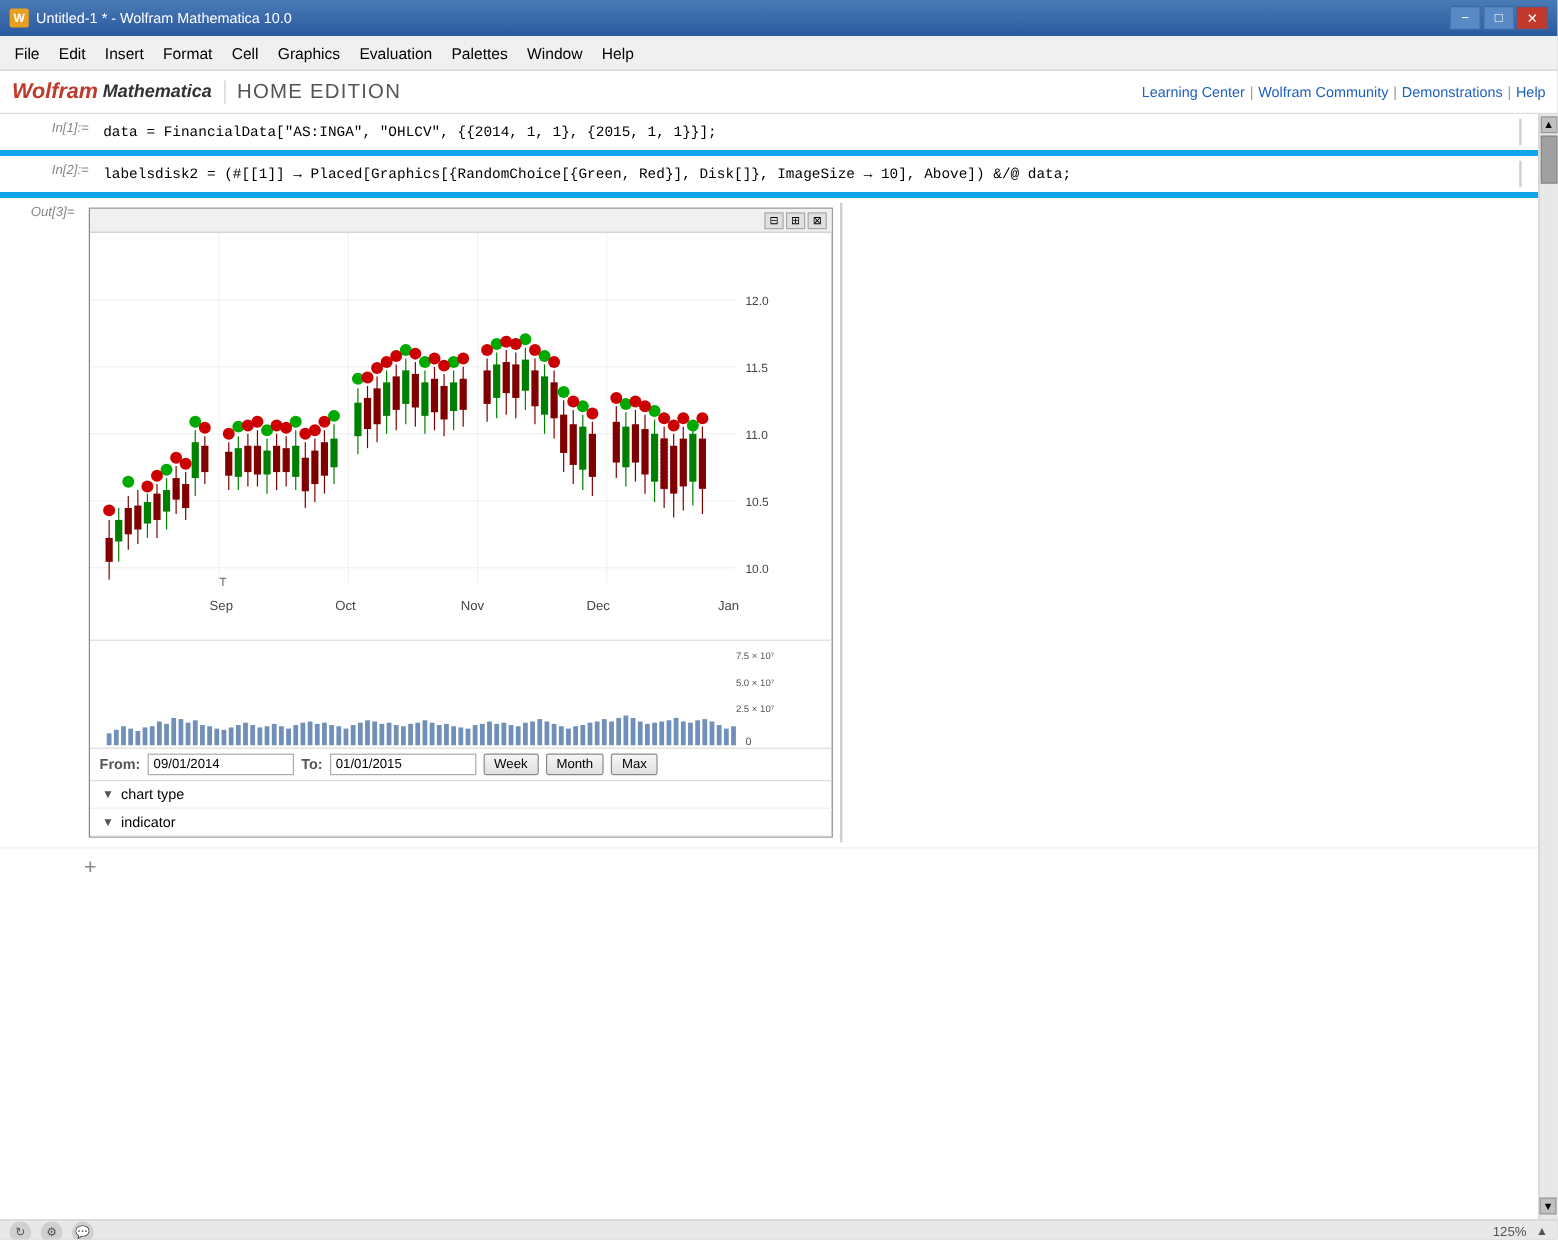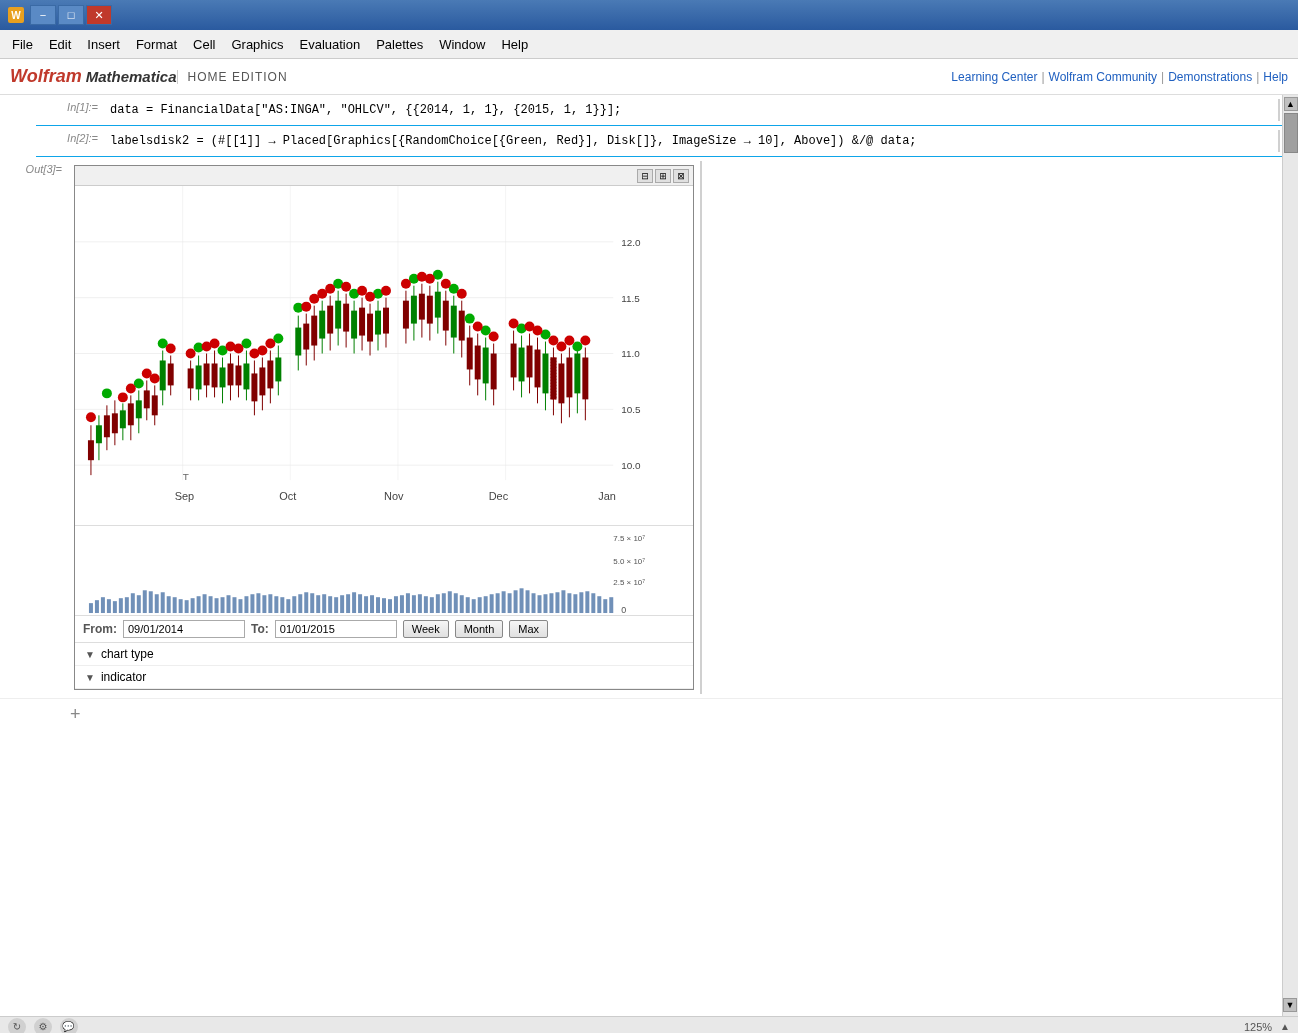--- a/index.html
+++ b/index.html
@@ -81,24 +81,24 @@
       font-weight: bold;
       font-style: italic;
     }
     .wolfram-logo .math-text {
       color: #333;
       font-size: 15px;
       font-weight: bold;
       font-style: italic;
     }
     .home-edition {
-      font-size: 12px;
+      font-size: 17px;
       color: #555;
       border-left: 1px solid #ccc;
-      margin-left: 0;
+      margin-left: 10px;
       padding-left: 10px;
       letter-spacing: 1px;
     }
     .logo-links {
       margin-left: auto;
       display: flex;
       align-items: center;
       gap: 4px;
       font-size: 12px;
       color: #333;
@@ -131,23 +131,22 @@
       width: 16px;
       background: #e8e8e8;
       border-left: 1px solid #ccc;
       position: relative;
     }
 
     
     .cell-row {
       display: flex;
       align-items: flex-start;
-      padding: 4px 0;
-      border-bottom: 1px solid #0ea5e9;
-      margin-left: 36px;
+      padding: 4px 12px;
+      border-bottom: 5px solid #0ea5e9;
     }
     .cell-label {
       width: 70px;
       min-width: 70px;
       color: #888;
       font-size: 11px;
       text-align: right;
       padding-right: 8px;
       padding-top: 2px;
       font-style: italic;
@@ -342,20 +341,21 @@
     .in-label { color: #888; font-size: 11px; }
     .out-label { color: #888; font-size: 11px; }
   </style>
 </head>
 <body>
 
 <div id="title-bar">
   <div class="app-icon">
     <span>W</span>
   </div>
+  <span class="title-text">Untitled-1 * - Wolfram Mathematica 10.0</span>
   <div class="win-controls">
     <div class="win-btn">−</div>
     <div class="win-btn">□</div>
     <div class="win-btn close">✕</div>
   </div>
 </div>
 
 <div id="menu-bar">
   <div class="menu-item">File</div>
   <div class="menu-item">Edit</div>

